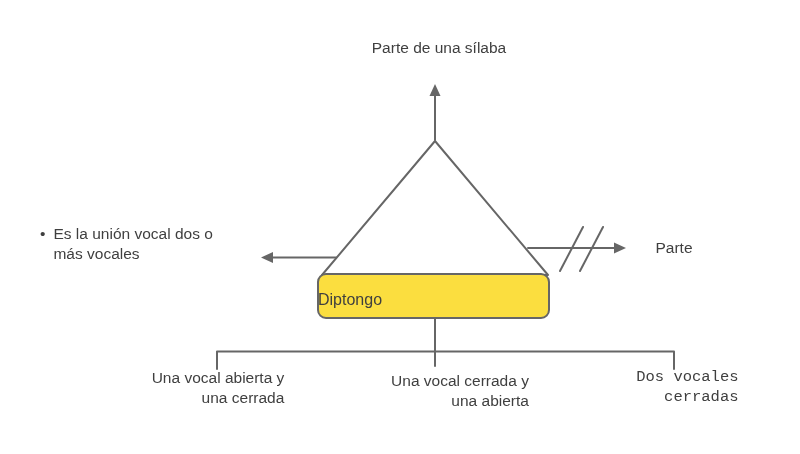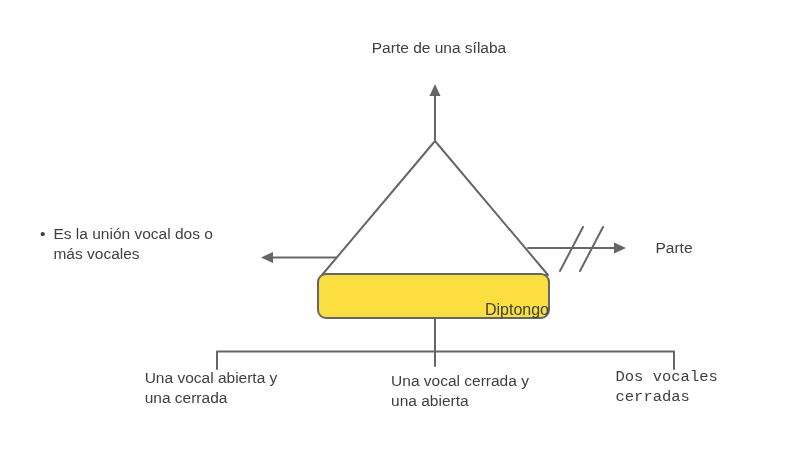--- a/index.html
+++ b/index.html
@@ -25,46 +25,46 @@
   }
   .label {
     position: absolute;
     font-size: 15.5px;
     line-height: 20px;
     color: #3f3f3f;
     white-space: pre-line;
   }
   .centered {
     transform: translateX(-50%);
-    text-align: left;
+    text-align: right;
   }
   .label-top { left: 439px; top: 38px; }
   .label-hiato { left: 674px; top: 238px; }
   .label-diptongo {
     left: 318px;
-    top: 288px;
+    top: 278px;
     width: 231px;
     height: 44px;
     line-height: 44px;
-    text-align: right;
+    text-align: left;
     white-space: nowrap;
     font-size: 16px;
   }
   .left-note {
     position: absolute;
     left: 40px;
     top: 224px;
     display: flex;
     font-size: 15.5px;
     line-height: 20px;
     color: #3f3f3f;
   }
   .left-note .bullet { margin-right: 8px; }
   .left-note .note-text { white-space: pre-line; }
-  .branch-1 { left: 211px; top: 368px; }
+  .branch-1 { left: 218px; top: 368px; }
   .branch-2 { left: 460px; top: 371px; }
   .branch-3 { left: 677px; top: 367px; font-family: Liberation Mono, monospace; }
 </style>
 </head>
 <body>
 
 <div id="canvas">
 
   <svg id="diagram-svg" viewBox="0 0 800 454" xmlns="http://www.w3.org/2000/svg">
     <g fill="none" stroke-width="2" stroke-linecap="round" stroke-linejoin="round" stroke="#666666">

